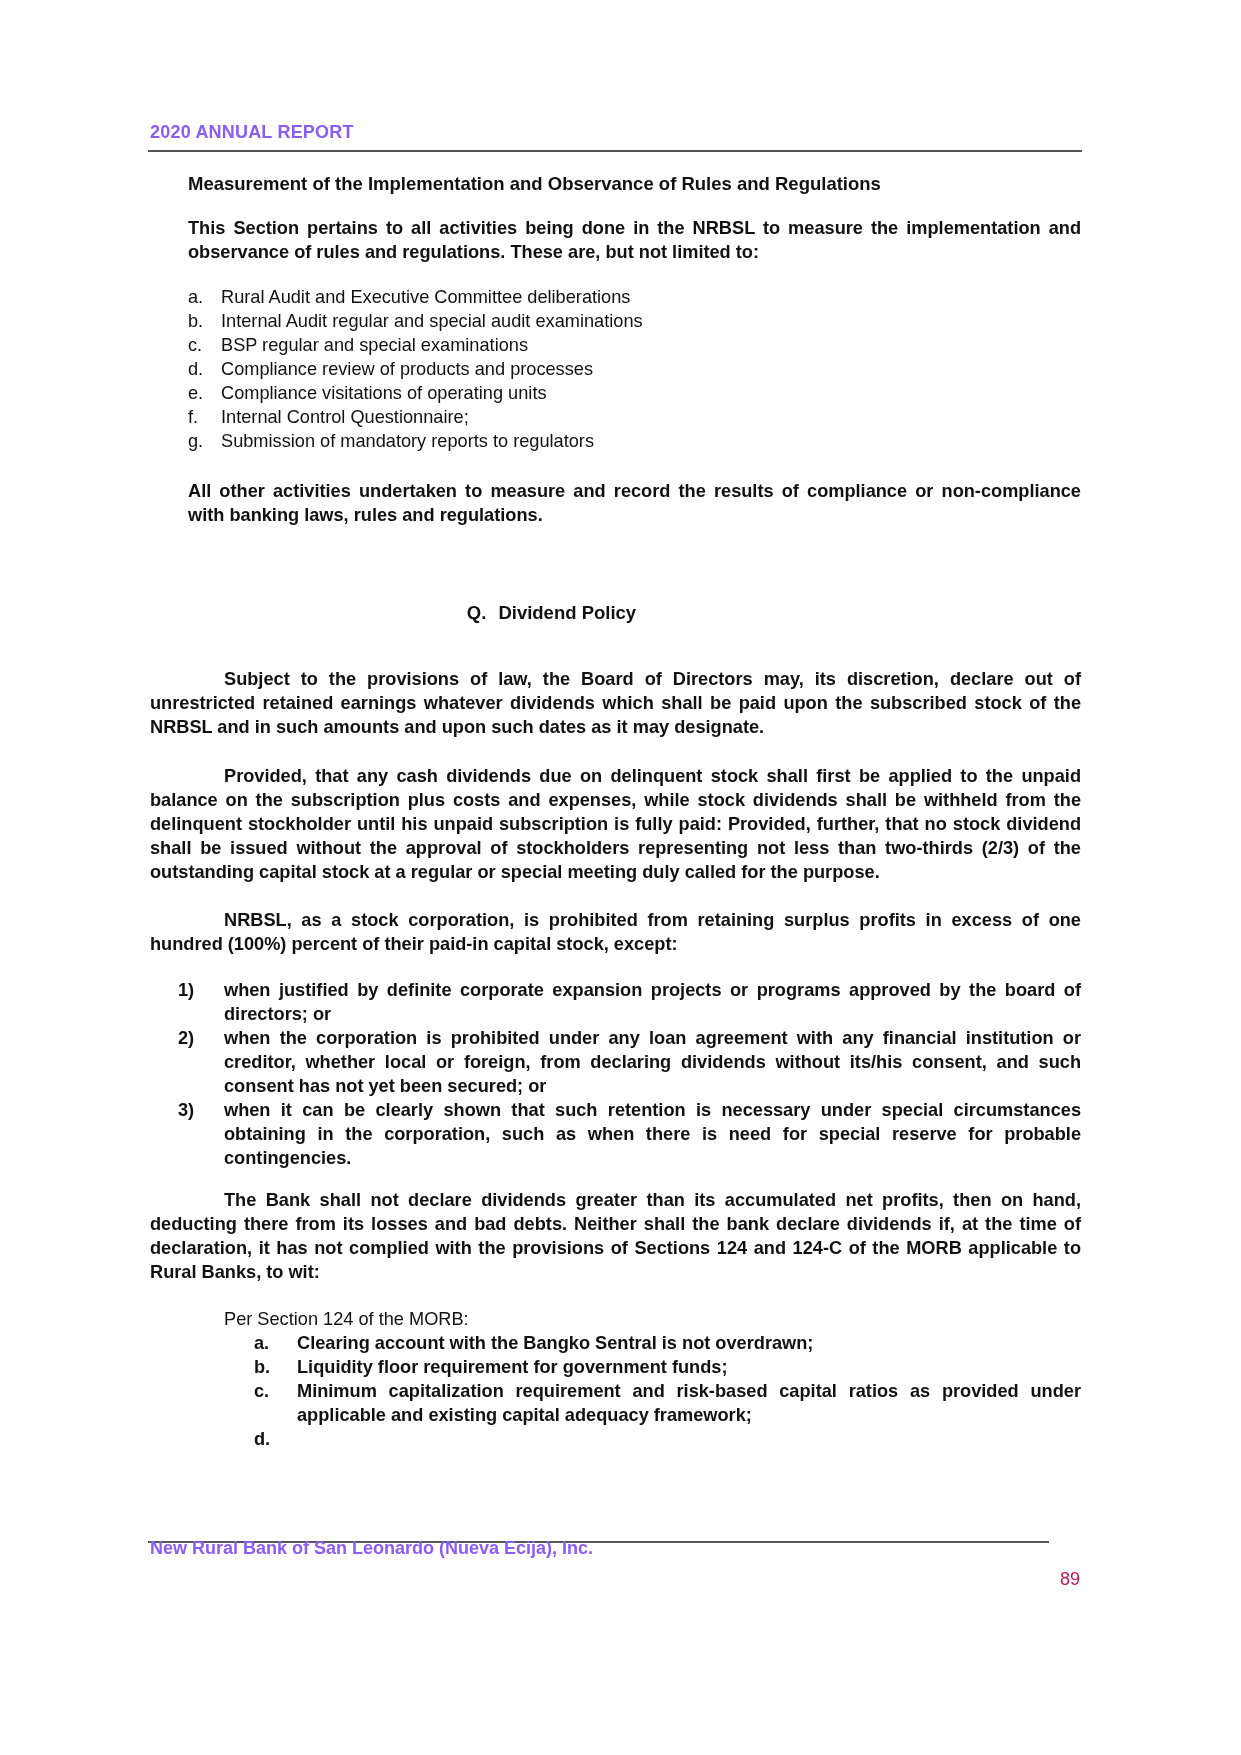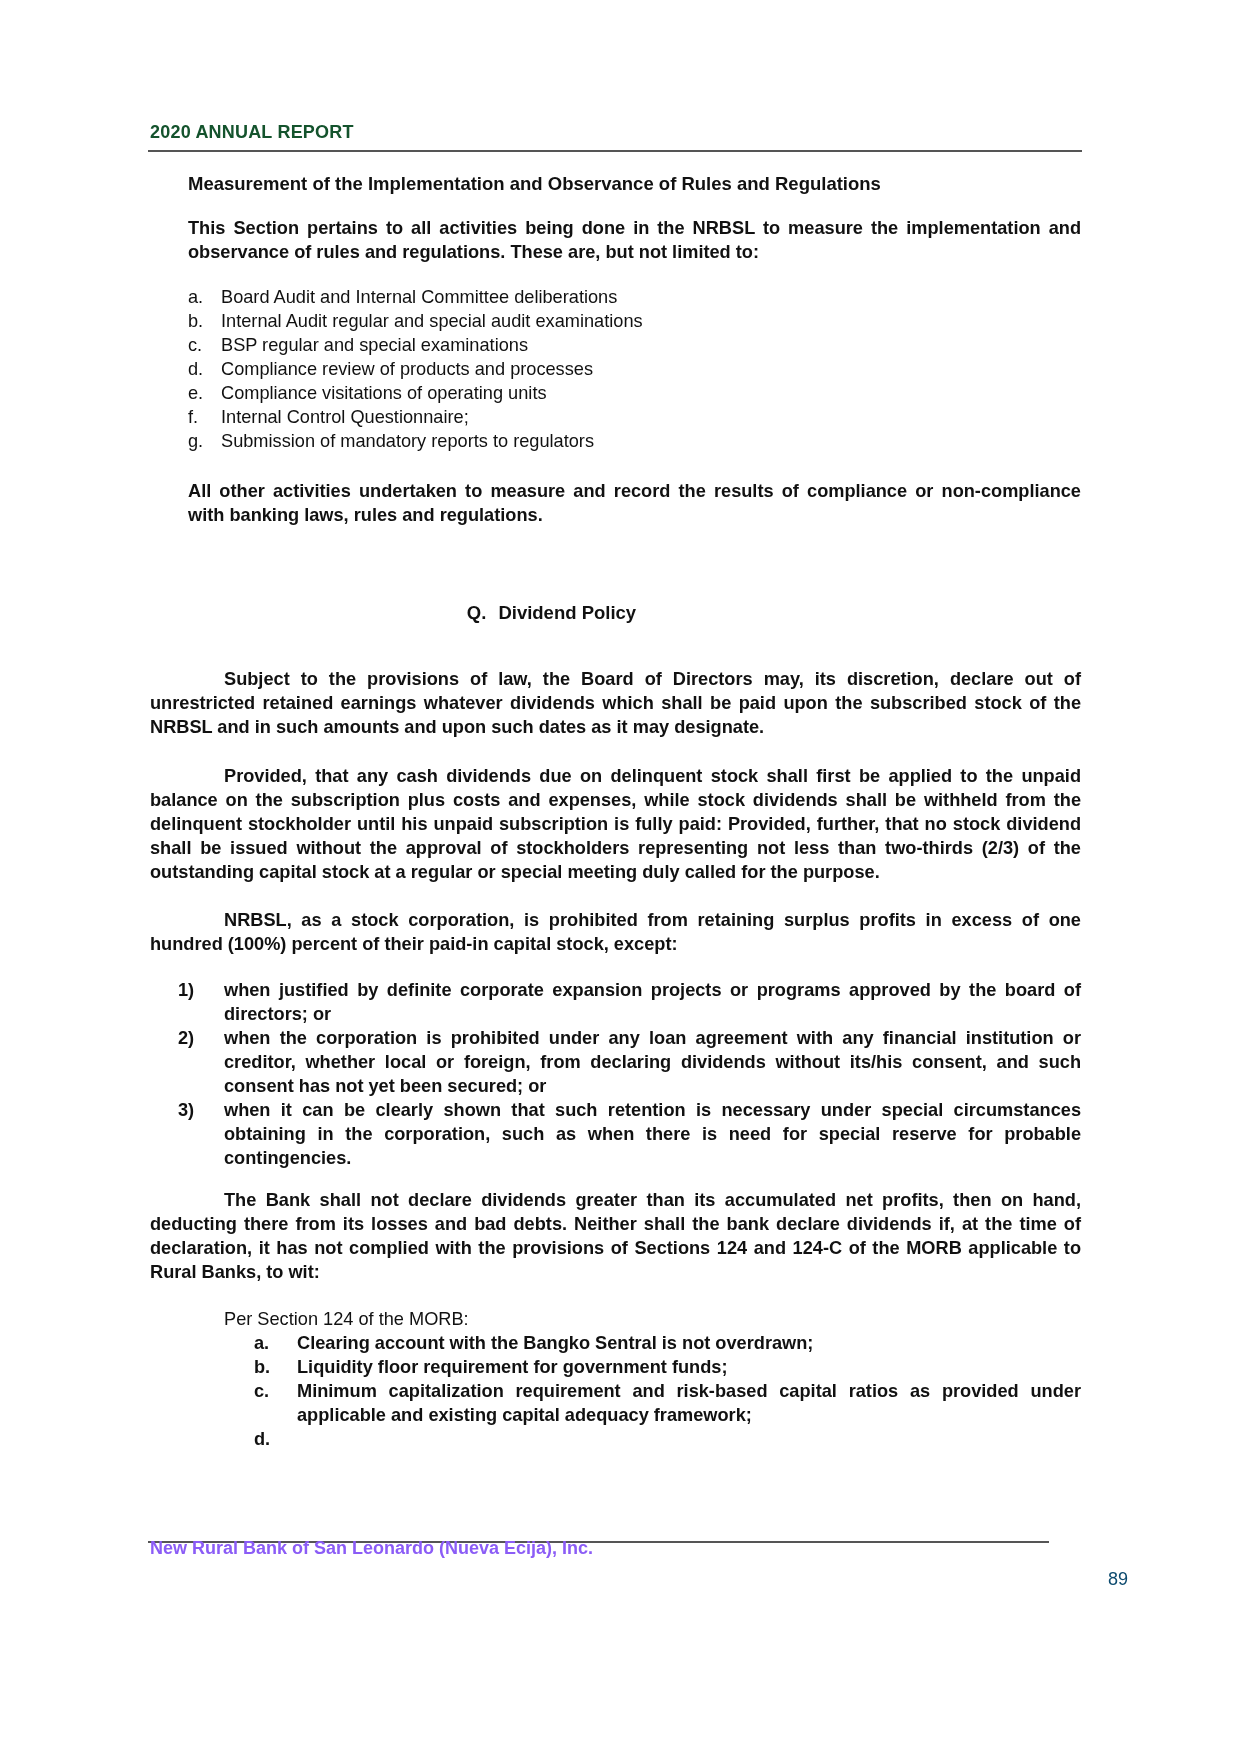--- a/index.html
+++ b/index.html
@@ -1,19 +1,19 @@
 <!DOCTYPE html>
 <html><head>
 <meta charset="utf-8">
 <style>
   html, body { margin: 0; padding: 0; background: #ffffff; }
   body { width: 1241px; height: 1755px; position: relative; overflow: hidden;
          font-family: "Liberation Sans", sans-serif; color: #111; }
   .abs { position: absolute; }
-  #hdr-title { left: 150px; top: 122px; font-size: 18px; font-weight: bold; color: #14532d; letter-spacing: 0.2px; }
+  #hdr-title { left: 150px; top: 122px; font-size: 18px; font-weight: bold; color: #8b5cf6; letter-spacing: 0.2px; }
   #hdr-rule { left: 148px; top: 150px; width: 934px; height: 0; border-top: 2px solid #555; }
   .txt { font-size: 18.2px; line-height: 24px; }
   .just { text-align: justify; text-align-last: left; font-weight: bold; }
   #sec1-title { left: 188px; top: 172px; font-weight: bold; font-size: 18.5px; }
   #sec1-intro { left: 188px; top: 216px; width: 893px; }
   #sec1-list { left: 188px; top: 285px; width: 893px; }
   .li { position: relative; padding-left: 33px; }
   .li .lbl { position: absolute; left: 0; top: 0; }
   #sec1-outro { left: 188px; top: 479px; width: 893px; }
   #secQ-title { left: 0; width: 1103px; top: 601px; text-align: center; font-weight: bold; font-size: 18.5px; }
@@ -26,33 +26,33 @@
   #num-list { left: 178px; top: 978px; width: 903px; }
   .nli { position: relative; padding-left: 46px; }
   .nli .lbl { position: absolute; left: 0; top: 0; }
   #p4 { top: 1188px; }
   #morb-title { left: 224px; top: 1307px; text-align: center; }
   #morb-list { left: 254px; top: 1331px; width: 827px; }
   .mli { position: relative; padding-left: 43px; }
   .mli .lbl { position: absolute; left: 0; top: 0; }
   #ftr-rule { left: 148px; top: 1541px; width: 901px; height: 0; border-top: 2px solid #555; }
   #ftr-bank { left: 150px; top: 1538px; font-size: 18px; font-weight: bold; color: #8b5cf6; }
-  #ftr-page { left: 1060px; top: 1569px; font-size: 18px; color: #0c4a6e; margin-left: 48px; }
+  #ftr-page { left: 1060px; top: 1569px; font-size: 18px; color: #be185d; }
 </style>
 </head>
 <body>
 
 <div id="hdr-title" class="abs">2020 ANNUAL REPORT</div>
 <div id="hdr-rule" class="abs"></div>
 
 <div id="sec1-title" class="abs txt">Measurement of the Implementation and Observance of Rules and Regulations</div>
 <div id="sec1-intro" class="abs txt just">This Section pertains to all activities being done in the NRBSL to measure the implementation and observance of rules and regulations. These are, but not limited to:</div>
 
 <div id="sec1-list" class="abs txt">
-  <div class="li"><span class="lbl">a.</span><span>Board Audit and Internal Committee deliberations</span></div>
+  <div class="li"><span class="lbl">a.</span><span>Rural Audit and Executive Committee deliberations</span></div>
   <div class="li"><span class="lbl">b.</span><span>Internal Audit regular and special audit examinations</span></div>
   <div class="li"><span class="lbl">c.</span><span>BSP regular and special examinations</span></div>
   <div class="li"><span class="lbl">d.</span><span>Compliance review of products and processes</span></div>
   <div class="li"><span class="lbl">e.</span><span>Compliance visitations of operating units</span></div>
   <div class="li"><span class="lbl">f.</span><span>Internal Control Questionnaire;</span></div>
   <div class="li"><span class="lbl">g.</span><span>Submission of mandatory reports to regulators</span></div>
 </div>
 
 <div id="sec1-outro" class="abs txt just">All other activities undertaken to measure and record the results of compliance or non-compliance with banking laws, rules and regulations.</div>
 

